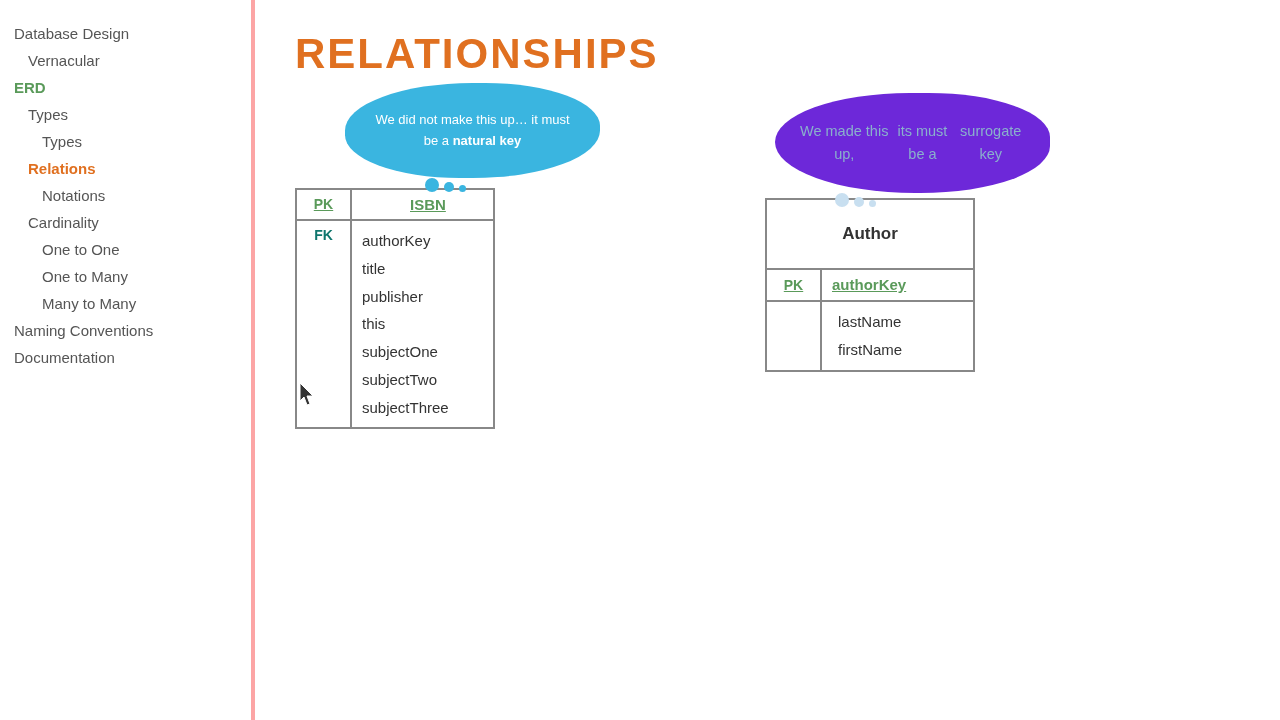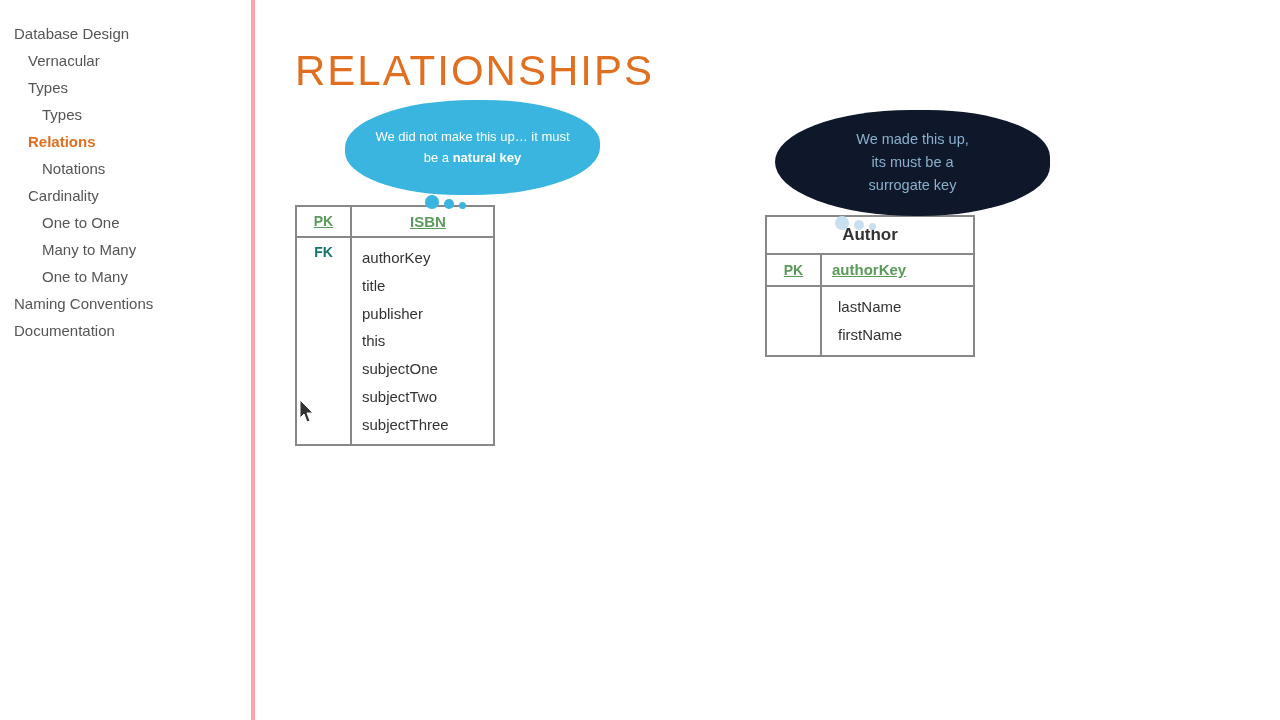--- a/index.html
+++ b/index.html
@@ -35,27 +35,26 @@
     
     .main {
       flex: 1;
       padding: 30px 40px;
       position: relative;
       background: #fff;
     }
 
     .page-title {
       font-size: 42px;
-      font-weight: normal;
+      font-weight: bold;
       color: #e07020;
       letter-spacing: 2px;
       margin-bottom: 30px;
       font-family: Arial, sans-serif;
       text-transform: uppercase;
-      margin-top: 17px;
     }
 
     
     .tables-area {
       display: flex;
       gap: 250px;
       align-items: flex-start;
       position: relative;
       margin-top: 20px;
     }
@@ -137,28 +136,29 @@
       position: relative;
       margin-top: 90px;
     }
   </style>
 </head>
 <body>
 
 <div class="sidebar">
   <div class="sidebar-item">Database Design</div>
   <div class="sidebar-item indent1">Vernacular</div>
+  <div class="sidebar-item erd">ERD</div>
   <div class="sidebar-item indent1">Types</div>
   <div class="sidebar-item indent2">Types</div>
   <div class="sidebar-item indent1 active">Relations</div>
   <div class="sidebar-item indent2">Notations</div>
   <div class="sidebar-item indent1">Cardinality</div>
   <div class="sidebar-item indent2">One to One</div>
+  <div class="sidebar-item indent2">One to Many</div>
   <div class="sidebar-item indent2">Many to Many</div>
-  <div class="sidebar-item indent2">One to Many</div>
   <div class="sidebar-item">Naming Conventions</div>
   <div class="sidebar-item">Documentation</div>
 </div>
 
 <div class="main">
   <div class="page-title">RELATIONSHIPS</div>
 
   <div class="tables-area">
 
     <div class="book-table-container" style="position:relative;">
@@ -219,50 +219,50 @@
         <svg width="18" height="22" viewBox="0 0 18 22">
           <polygon points="0,0 0,18 4,14 7,22 10,21 7,13 13,13" fill="#333" stroke="#fff" stroke-width="1"></polygon>
         </svg>
       </div>
     </div>
 
     <div class="author-table-container" style="position:relative; margin-left:20px;">
 
       <div style="position:absolute; top:-105px; left:10px; width:285px;">
         <div style="
-          background: #0f172a;
+          background: #6d28d9;
           border-radius: 50% 45% 48% 52%;
           padding: 18px 24px;
           text-align: center;
           font-size: 14.5px;
           color: #8ab0cc;
           line-height: 1.6;
           width: 275px;
           min-height: 100px;
           display: flex;
           align-items: center;
           justify-content: center;
-          flex-direction: column;
+          flex-direction: row;
           position: relative;
         ">
           <div>We made this up,</div>
           <div>its must be a</div>
           <div>surrogate key</div>
 
           <div style="position:absolute; bottom:-14px; left:60px; display:flex; gap:5px; align-items:flex-end;">
             <div style="width:14px;height:14px;background:#c8dff0;border-radius:50%;"></div>
             <div style="width:10px;height:10px;background:#c8dff0;border-radius:50%;"></div>
             <div style="width:7px;height:7px;background:#c8dff0;border-radius:50%;"></div>
           </div>
         </div>
       </div>
 
       <div style="border: 2px solid #888; min-width: 210px;">
 
-        <div style="text-align:center; font-size:17px; font-weight:bold; color:#333; padding:8px; border-bottom:2px solid #888; background:#fff;">Author</div>
+        <div style="text-align:center; font-size:17px; font-weight:bold; color:#333; padding:24px; border-bottom:2px solid #888; background:#fff;">Author</div>
 
         <div style="display:flex; border-bottom:2px solid #888;">
           <div style="width:55px;min-width:55px;border-right:2px solid #888;padding:6px 8px;text-align:center;">
             <span class="pk-label">PK</span>
           </div>
           <div style="flex:1;padding:6px 10px;">
             <span style="color:#5a9a5a;font-weight:bold;text-decoration:underline;font-size:15px;">authorKey</span>
           </div>
         </div>
 

